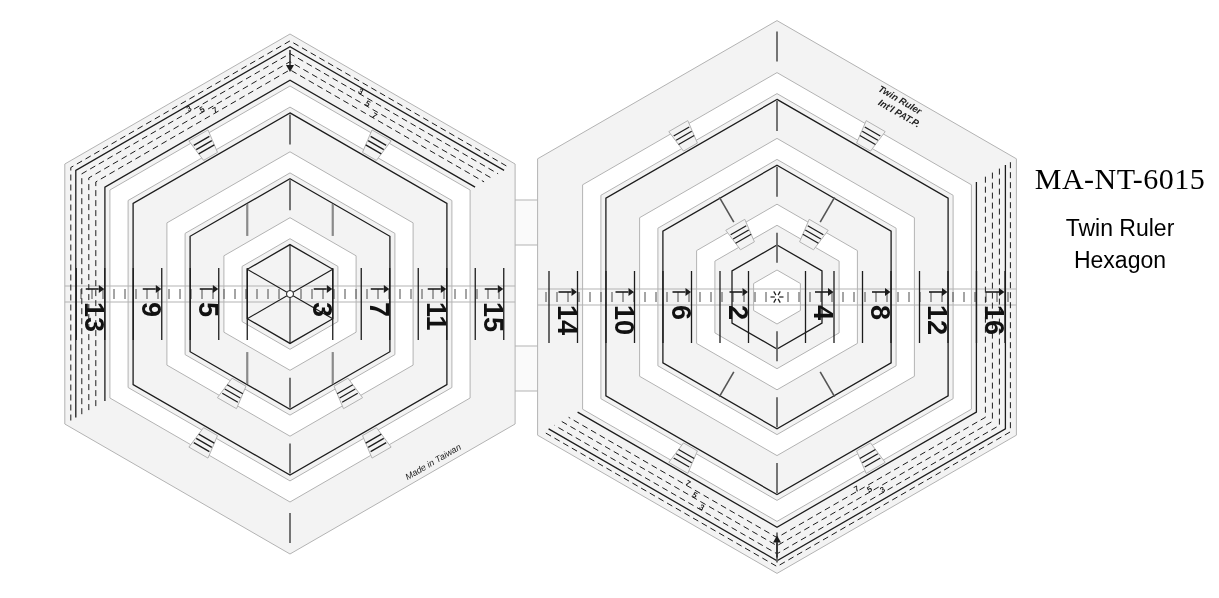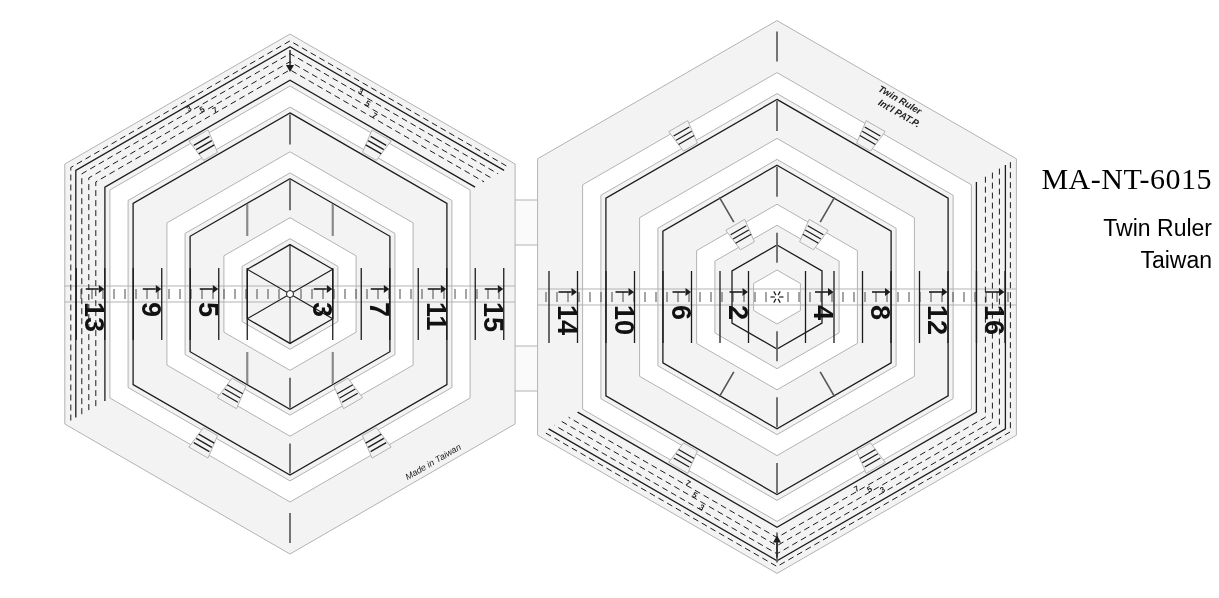--- a/index.html
+++ b/index.html
@@ -1,19 +1,19 @@
 <!DOCTYPE html>
 <html><head>
 <meta charset="utf-8">
 <style>
   html,body{margin:0;padding:0;background:#ffffff;}
   .stage{position:relative;width:1219px;height:598px;background:#ffffff;overflow:hidden;
          font-family:"Liberation Sans",sans-serif;}
   svg{position:absolute;left:0;top:0;}
-  .title-block{position:absolute;left:1028px;top:162px;width:184px;text-align:right;color:#000;}
+  .title-block{position:absolute;left:1028px;top:162px;width:184px;text-align:center;color:#000;}
   .model{font-family:"Liberation Serif",serif;font-size:30px;letter-spacing:.5px;margin-bottom:16px;}
   .pline{font-family:"Liberation Sans",sans-serif;font-size:23px;line-height:32px;}
   text.num{font:bold 27px "Liberation Sans",sans-serif;fill:#111;}
   text.tinynum{font:bold 8px "Liberation Sans",sans-serif;fill:#222;}
   text.edgetext{font:italic bold 9.5px "Liberation Sans",sans-serif;fill:#222;}
   text.madein{font:italic 9px "Liberation Sans",sans-serif;fill:#222;}
 </style>
 </head>
 <body>
 
@@ -310,15 +310,15 @@
         <polygon points="999.0,288.0 999.0,296.0 1004.5,292.0" fill="#1c1c1c"></polygon>
         <text transform="translate(898.4 102.7) rotate(30)" text-anchor="middle" class="edgetext">Twin Ruler</text>
         <text transform="translate(897.6 116.1) rotate(30)" text-anchor="middle" class="edgetext">Int'l PAT.P.</text>
         <line x1="777" y1="557.4353088879928" x2="777" y2="542.4353088879928" stroke="#1c1c1c" stroke-width="1.4"></line>
         <polygon points="773.0,542.4 781.0,542.4 777.0,535.4" fill="#1c1c1c"></polygon>
       </g>
     </svg>
   <div class="title-block">
     <div class="model">MA-NT-6015</div>
     <div class="pline">Twin Ruler</div>
-    <div class="pline">Taiwan</div>
+    <div class="pline">Hexagon</div>
   </div>
 </div>
 
 </body></html>

